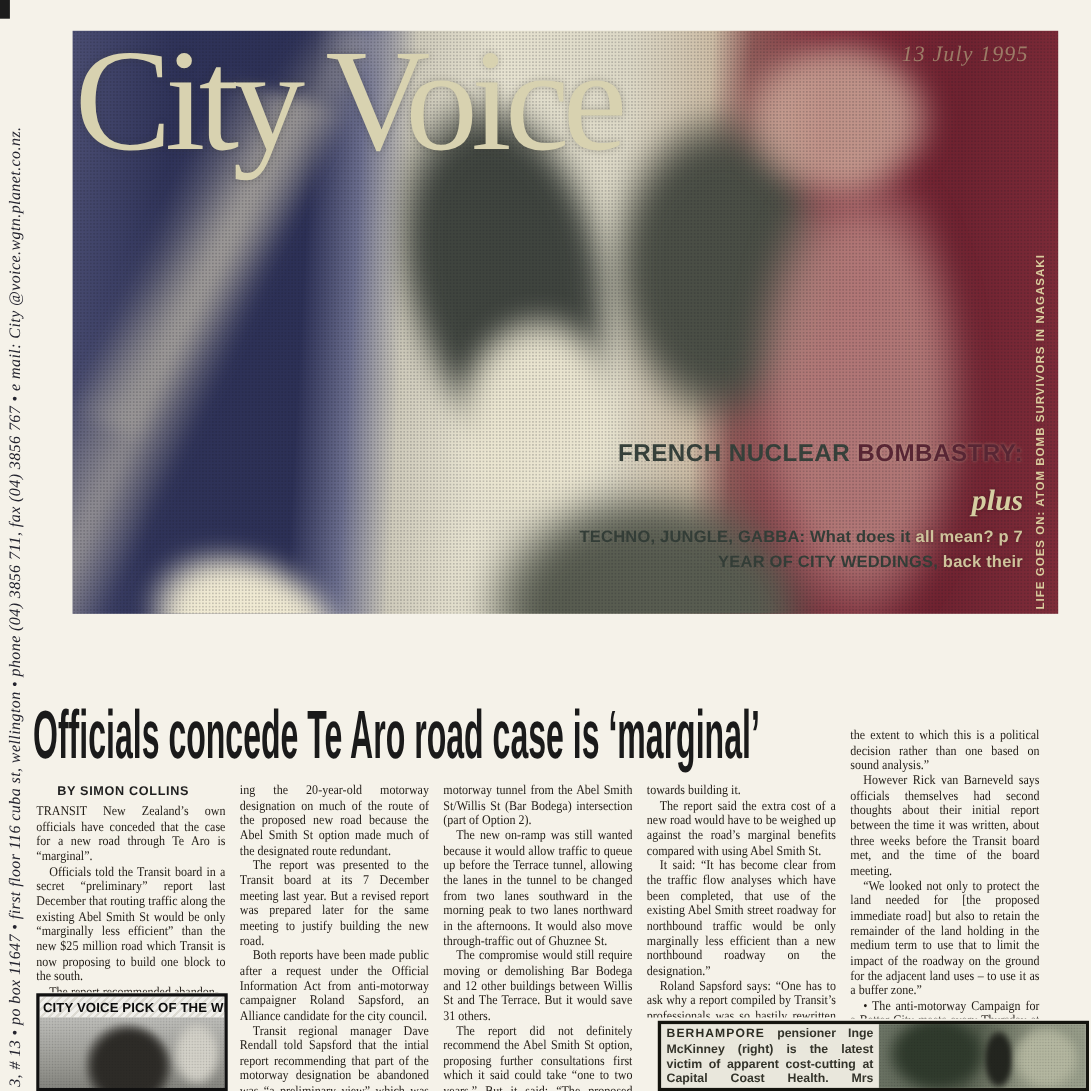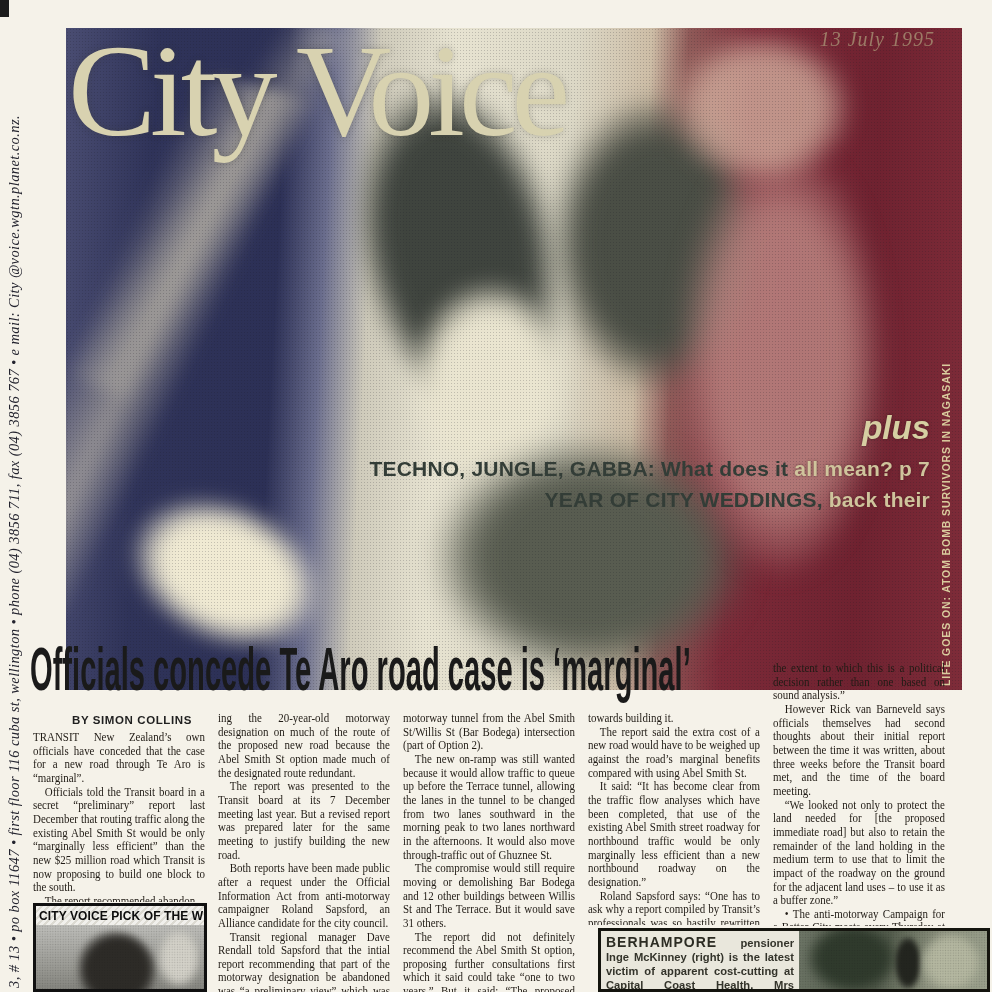--- a/index.html
+++ b/index.html
@@ -11,21 +11,21 @@
   
   .contact-strip{
     position:absolute;left:6px;top:988px;
     transform:rotate(-90deg);transform-origin:0 0;
     white-space:nowrap;
     font-style:italic;font-size:14.5px;letter-spacing:.4px;
     color:#23232e;
   }
   
   .photo{
-    position:absolute;left:66px;top:28px;width:896px;height:662px;
+    position:absolute;left:66px;top:28px;width:896px;height:530px;
     overflow:hidden;
     background:linear-gradient(93deg,
       #4a4d72 0%, #2f3359 10%, #2c3056 24%, #6a6d8d 29%,
       #cfcbbb 34%, #e7e3d1 42%, #dcd8c6 55%, #cdbda6 63%,
       #8f5a58 67%, #7c2a38 74%, #6f2230 88%, #7e2c39 100%);
   }
   .photo .shape{position:absolute;border-radius:50%;}
   .streak{position:absolute;left:-60px;top:40px;width:300px;height:560px;
     background:linear-gradient(100deg, transparent 30%, rgba(216,208,184,.55) 47%, transparent 60%);
     transform:rotate(16deg);filter:blur(7px);}
@@ -51,49 +51,49 @@
   .halftone{position:absolute;inset:0;
     background-image:radial-gradient(circle, rgba(25,25,35,.20) .8px, transparent 1px);
     background-size:3px 3px;}
   .masthead-title{
     position:absolute;left:2px;top:-16px;
     font-family:"Liberation Serif",serif;font-size:132px;line-height:1.2;
     letter-spacing:-6px;color:#d8d2b0;
     text-shadow:0 0 7px rgba(55,55,45,.3);
   }
   .issue-date{
-    position:absolute;right:27px;top:0;
+    position:absolute;right:27px;top:10px;
     font-style:italic;font-size:20px;color:#ab9878;opacity:.75;letter-spacing:1px;
   }
   
   .promos{
     position:absolute;right:32px;top:368px;text-align:right;
     font-family:"Liberation Sans",sans-serif;font-weight:bold;
   }
   .promo-main{font-size:22px;line-height:1.42;color:#36403a;letter-spacing:.4px;}
   .promo-main .mar{color:#582634;text-shadow:0 0 3px rgba(225,215,180,.4);}
-  .plus-label{font-family:Liberation Sans, sans-serif;font-style:italic;font-weight:bold;
-    font-size:33px;color:#d6cfa2;margin:13px 0 7px;text-shadow:0 0 3px rgba(40,20,25,.5);}
-  .promo-item{font-size:21px;line-height:1.46;color:#333d37;letter-spacing:.2px;margin-left:19px;}
+  .plus-label{font-family:Liberation Serif, serif;font-style:italic;font-weight:bold;
+    font-size:27px;color:#d6cfa2;margin:13px 0 7px;text-shadow:0 0 3px rgba(40,20,25,.5);}
+  .promo-item{font-size:15px;line-height:1.46;color:#333d37;letter-spacing:.2px;margin-left:19px;}
   .promo-item .lt{color:#cfc49c;text-shadow:0 0 3px rgba(60,25,30,.55);}
   .vert-banner{
     position:absolute;right:10px;bottom:4px;
     writing-mode:vertical-rl;transform:rotate(180deg);
     font-family:"Liberation Sans",sans-serif;font-weight:bold;
     font-size:10.5px;letter-spacing:.9px;color:#d9cc9e;
   }
   
   .headline{
     position:absolute;left:30px;top:640px;
     font-family:"Liberation Sans",sans-serif;font-weight:bold;
     font-size:62px;line-height:58px;white-space:nowrap;color:#1a1a1a;
     transform:scaleX(.47);transform-origin:0 0;
   }
   .byline{
-    position:absolute;left:41px;top:714px;
+    position:absolute;left:21px;top:714px;
     font-family:"Liberation Sans",sans-serif;font-weight:bold;
     font-size:11.5px;letter-spacing:.6px;color:#1f1f1f;padding-left:31px;
   }
   .col{
     position:absolute;width:190px;
     transform:scaleX(.905);transform-origin:0 0;
     font-size:12.1px;line-height:1.13;text-align:justify;color:#201b15;
     overflow:hidden;
   }
   .col p{margin:0;text-indent:13px;}
@@ -124,21 +124,21 @@
   .ber-box{
     position:absolute;left:598px;top:928px;width:392px;height:64px;
     border:3px solid #14140e;box-sizing:border-box;background:#e9e7dc;
     display:flex;overflow:hidden;
   }
   .ber-text{
     width:198px;box-sizing:border-box;padding:3px 5px 0 5px;
     font-family:"Liberation Sans",sans-serif;font-weight:bold;
     font-size:11.2px;line-height:1.23;color:#33332a;text-align:justify;
   }
-  .ber-lead{letter-spacing:1px;font-size:14px;color:#2c2c23;}
+  .ber-lead{letter-spacing:1px;font-size:11px;color:#2c2c23;}
   .ber-photo{flex:1;position:relative;overflow:hidden;
     background:linear-gradient(105deg,#6d7566 0%,#555e4e 45%,#8d927f 70%,#9aa08c 100%);}
   .ber-tree{position:absolute;left:8px;top:-8px;width:90px;height:70px;border-radius:50%;
     background:radial-gradient(ellipse,#2f3a2c 0 50%,transparent 78%);filter:blur(4px);}
   .ber-figure{position:absolute;left:96px;top:6px;width:26px;height:52px;border-radius:40%;
     background:radial-gradient(ellipse,#23251f 0 55%,transparent 80%);filter:blur(2px);}
   .ber-arch{position:absolute;right:6px;top:2px;width:60px;height:58px;border-radius:50% 50% 0 0;
     background:radial-gradient(ellipse,#b4b7a0 0 50%,transparent 80%);filter:blur(3px);}
   .halftone-sm{position:absolute;inset:0;
     background-image:radial-gradient(circle, rgba(20,20,20,.18) .7px, transparent .9px);
@@ -163,20 +163,21 @@
     <div class="shape hand"></div>
     <div class="shape statue"></div>
     <div class="shape statue-top"></div>
     <div class="halftone"></div>
   </div>
 
   <div class="masthead-title">City Voice</div>
   <div class="issue-date">13 July 1995</div>
 
   <div class="promos">
+    <div class="promo-main"><span>FRENCH NUCLEAR </span><span class="mar">BOMBASTRY:</span></div>
     <div class="plus-label">plus</div>
     <div class="promo-item"><span>TECHNO, JUNGLE, GABBA: What does it </span><span class="lt">all mean? p 7</span></div>
     <div class="promo-item"><span>YEAR OF CITY WEDDINGS, </span><span class="lt">back their</span></div>
   </div>
 
   <div class="vert-banner">LIFE GOES ON: ATOM BOMB SURVIVORS IN NAGASAKI</div>
 </div>
 
 <div class="headline">Officials concede Te Aro road case is ‘marginal’</div>
 <div class="byline">BY SIMON COLLINS</div>

